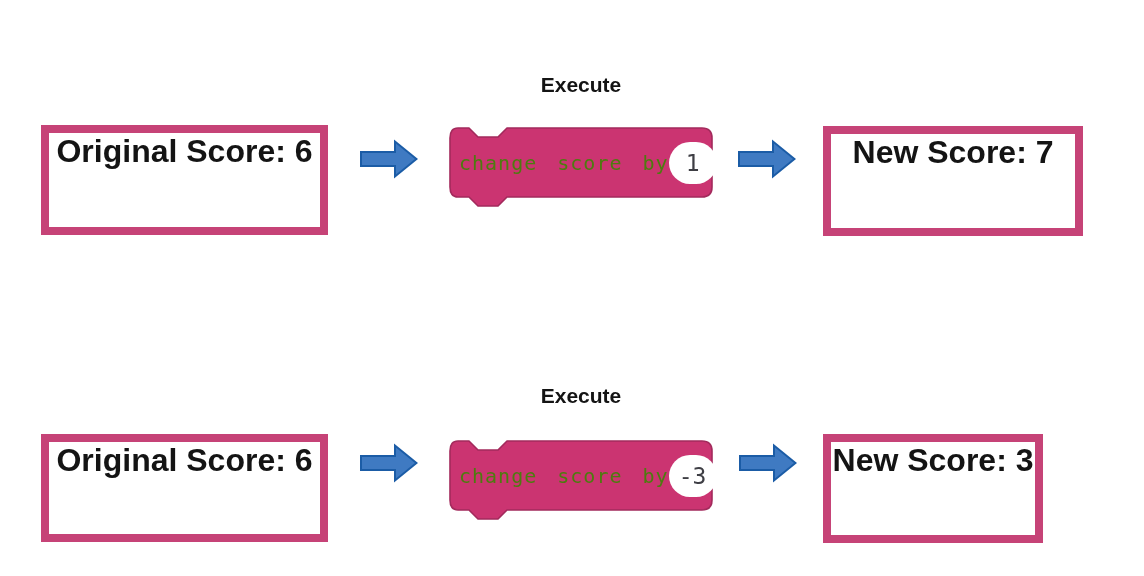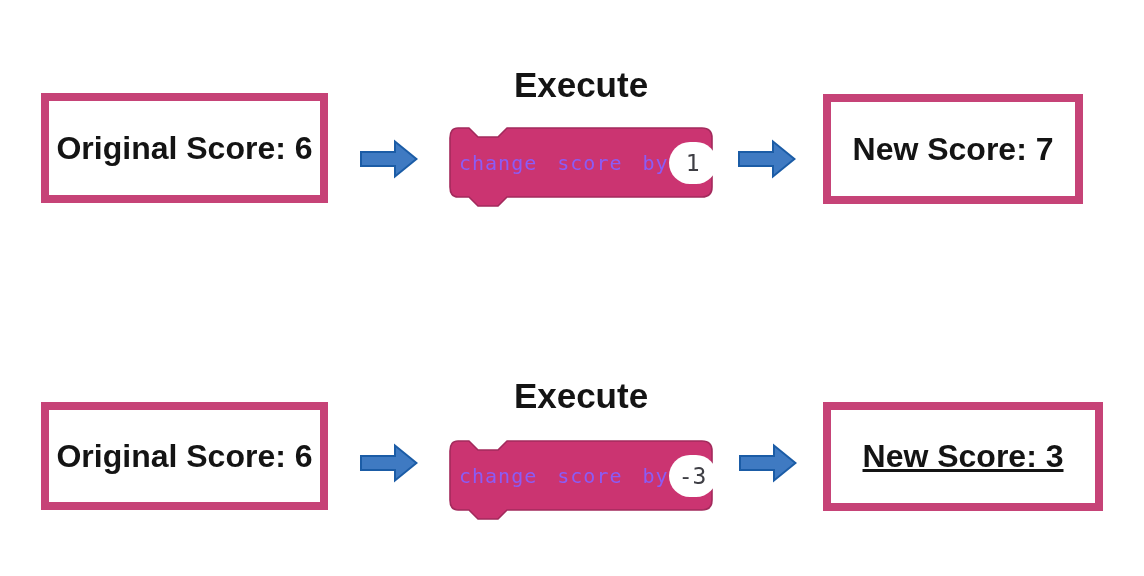--- a/index.html
+++ b/index.html
@@ -17,33 +17,34 @@
     width:1144px;height:576px;
     background:#ffffff;
     overflow:hidden;
     font-family:"Liberation Sans", sans-serif;
   }
   .score-box{
     position:absolute;
     box-sizing:border-box;
     border:8px solid var(--pink-border);
     background:#ffffff;
-    display:flex;align-items:center;justify-content:center;
+    display:flex;justify-content:center;
     font-weight:bold;font-size:32px;color:var(--ink);
     letter-spacing:0px;
     white-space:nowrap;
+    margin-top:32px;
   }
   #ob1{left:41px;top:93px;width:287px;height:110px;}
   #nb1{left:823px;top:94px;width:260px;height:110px;}
   #ob2{left:41px;top:402px;width:287px;height:108px;}
-  #nb2{left:823px;top:402px;width:280px;height:109px;text-decoration:underline;}
+  #nb2{left:823px;top:402px;width:220px;height:109px;}
 
   .execute{
     position:absolute;width:264px;text-align:center;
-    font-weight:bold;font-size:35px;color:var(--ink);
+    font-weight:bold;font-size:21px;color:var(--ink);
     line-height:38px;
   }
   #ex1{left:449px;top:66px;}
   #ex2{left:449px;top:377px;}
 
   .arrow{position:absolute;width:58px;height:40px;}
   #ar1a{left:360px;top:139px;}
   #ar1b{left:738px;top:139px;}
   #ar2a{left:360px;top:443px;}
   #ar2b{left:739px;top:443px;}
@@ -54,21 +55,21 @@
   #bl2{left:449px;top:440px;}
   .block-shape{position:absolute;left:0;top:0;width:100%;height:100%;display:block;}
   .block-shape path{fill:var(--block-fill);stroke:var(--block-stroke);stroke-width:1.6;stroke-linejoin:round;}
   .block-content{
     position:absolute;left:0;top:0;width:100%;height:71px;
     display:flex;align-items:center;
     box-sizing:border-box;padding:0 10px;
   }
   .block-label{
     font-family:"DejaVu Sans Mono", monospace;
-    font-size:20px;color:#8b5cf6;
+    font-size:20px;color:#4d7c0f;
     letter-spacing:1px;word-spacing:7px;
     white-space:nowrap;
   }
   .block-oval{
     margin-left:auto;
     background:#ffffff;
     min-width:48px;height:42px;
     box-sizing:border-box;padding:0 8px;
     border-radius:22px;
     display:flex;align-items:center;justify-content:center;

